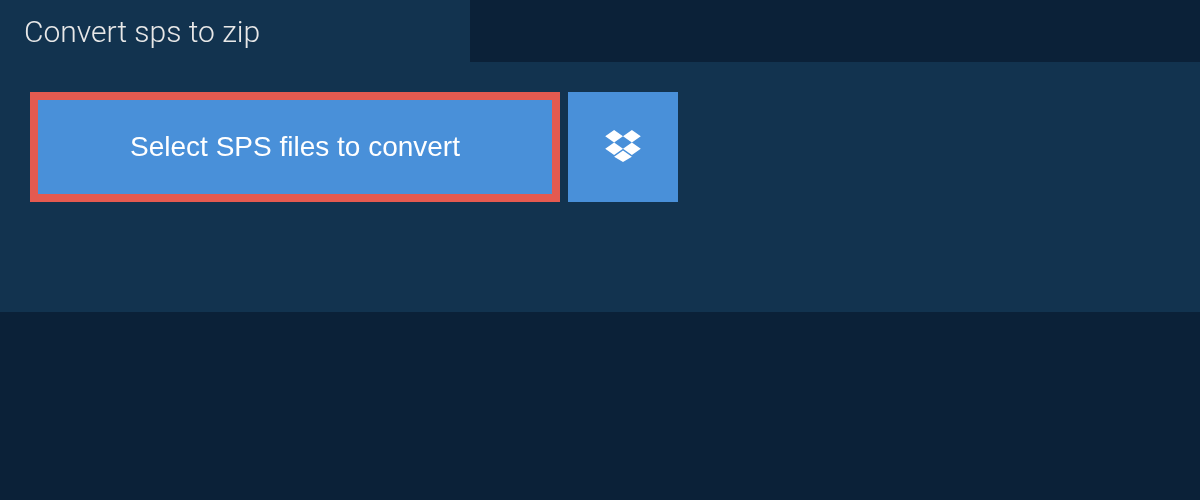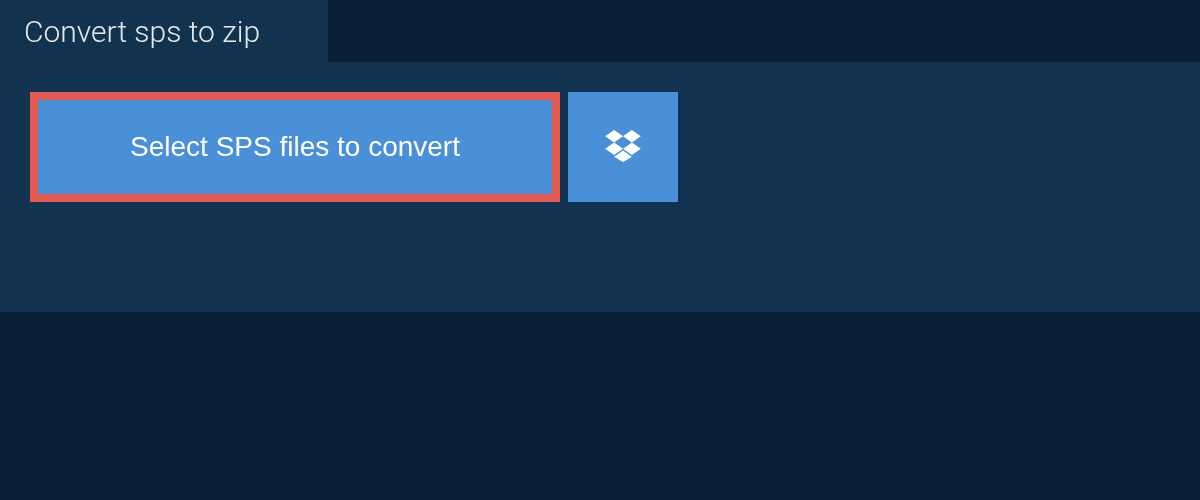--- a/index.html
+++ b/index.html
@@ -22,21 +22,21 @@
     }
     .tab {
       position: absolute;
       top: -62px;
       left: 0;
       background: #12334f;
       padding: 16px 40px 16px 24px;
       height: 62px;
       display: flex;
       align-items: center;
-      width: 328px;
+      width: 470px;
     }
     .tab-title {
       color: #e8e8e8;
       font-size: 30px;
       font-weight: 300;
     }
     .button-row {
       display: flex;
       padding: 30px 0 30px 30px;
       gap: 8px;

